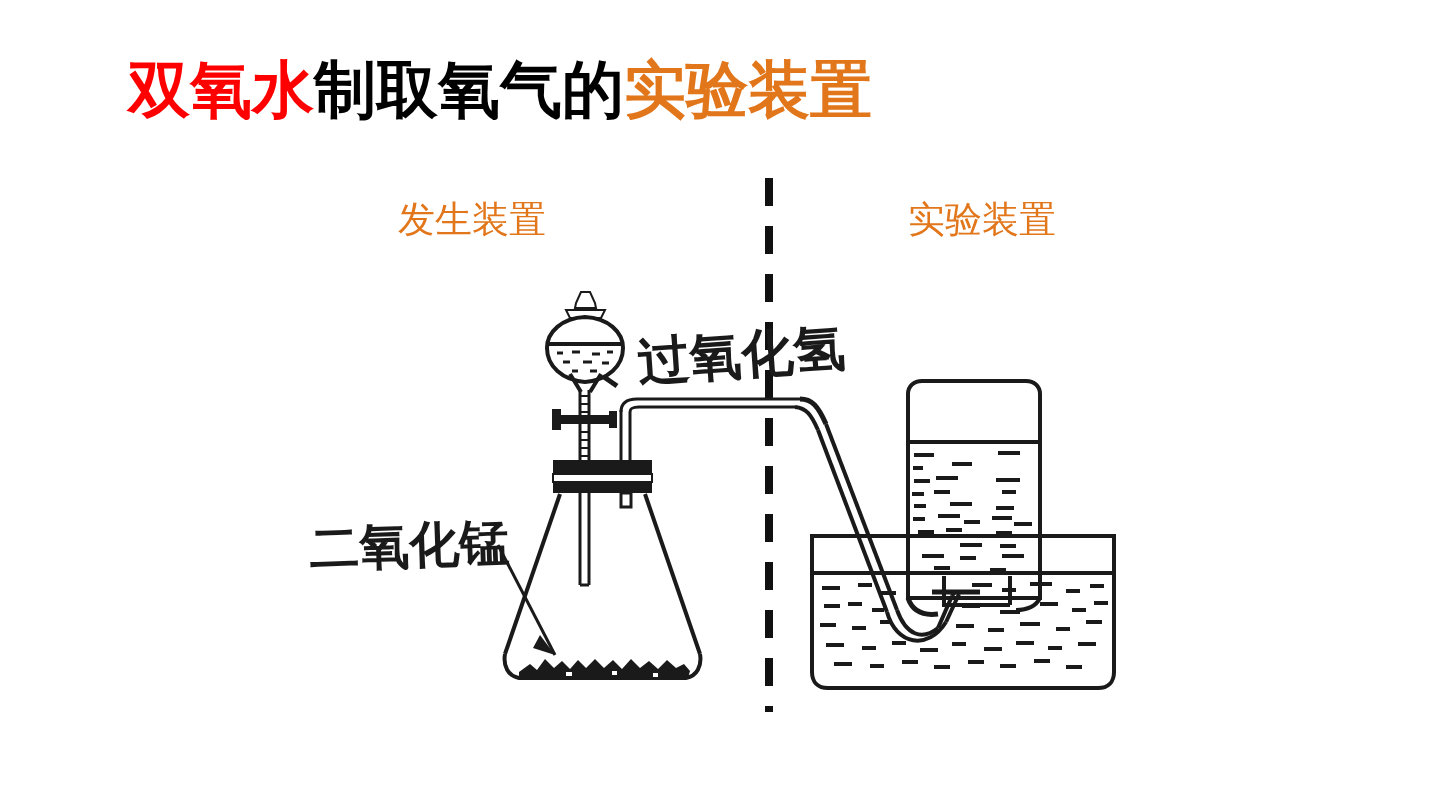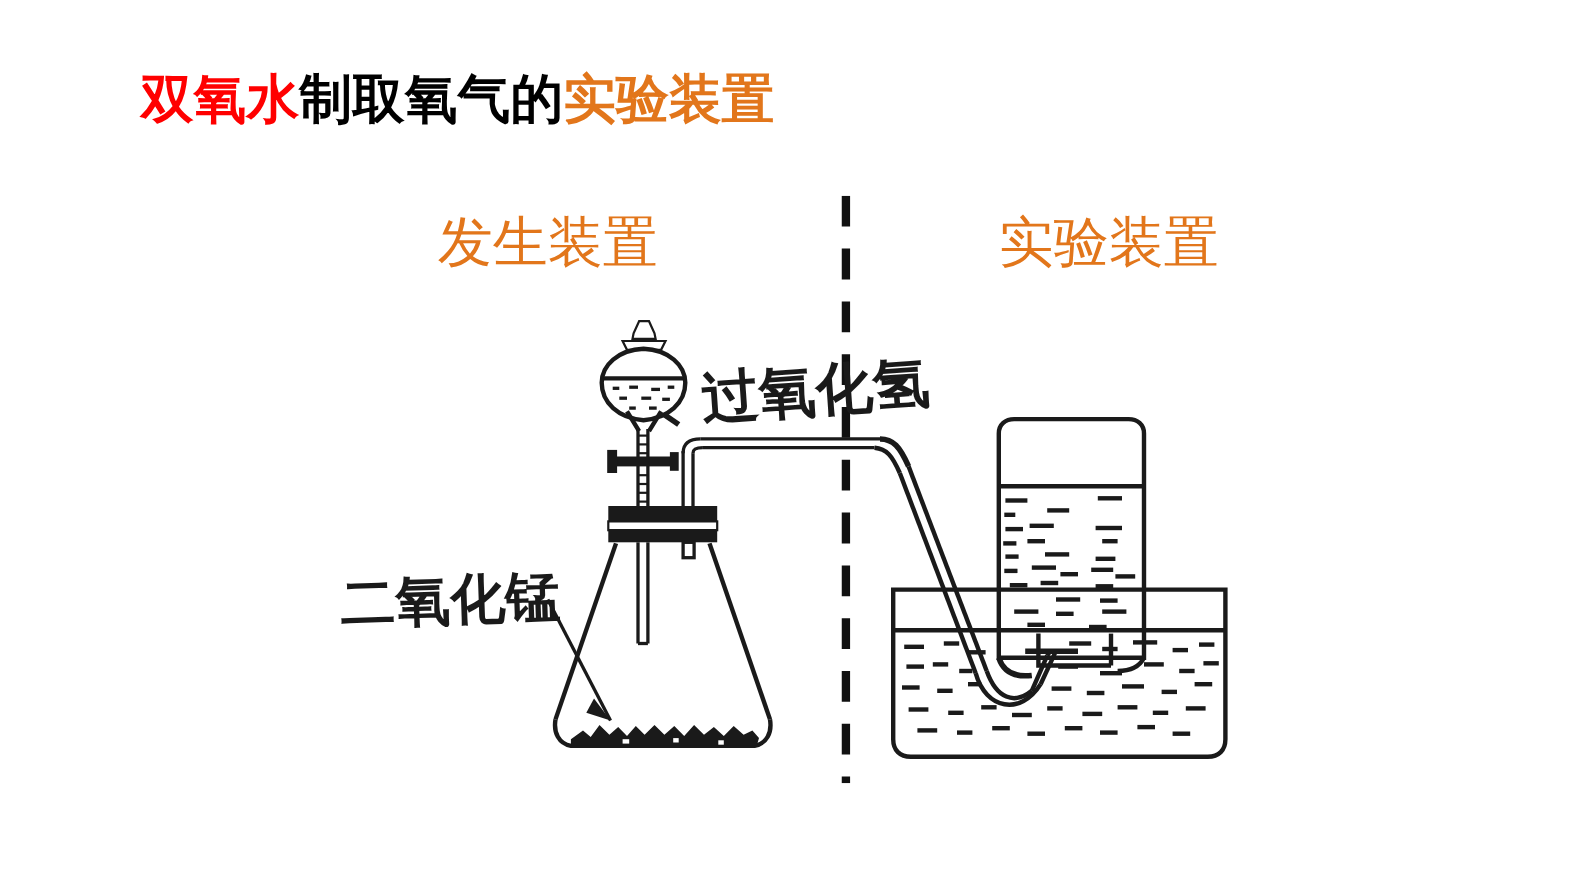--- a/index.html
+++ b/index.html
@@ -18,31 +18,31 @@
     position: absolute;
     left: 0; top: 0;
     width: 1440px;
     height: 810px;
     background: #ffffff;
   }
   #title {
     position: absolute;
     left: 128px;
     top: 52px;
-    font-size: 48px;
+    font-size: 62px;
     font-weight: bold;
     letter-spacing: 0px;
     line-height: 76px;
     white-space: nowrap;
     font-family: "DejaVu Sans", "Liberation Sans", sans-serif;
   }
   #title .seg { display: inline; }
   .lbl-section {
     position: absolute;
-    font-size: 50px;
+    font-size: 37px;
     font-weight: normal;
     line-height: 56px;
     white-space: nowrap;
     font-family: "DejaVu Sans", "Liberation Sans", sans-serif;
   }
   #label-left  { left: 398px; top: 192px; }
   #label-right { left: 908px; top: 192px; }
 
   #divider {
     position: absolute;

